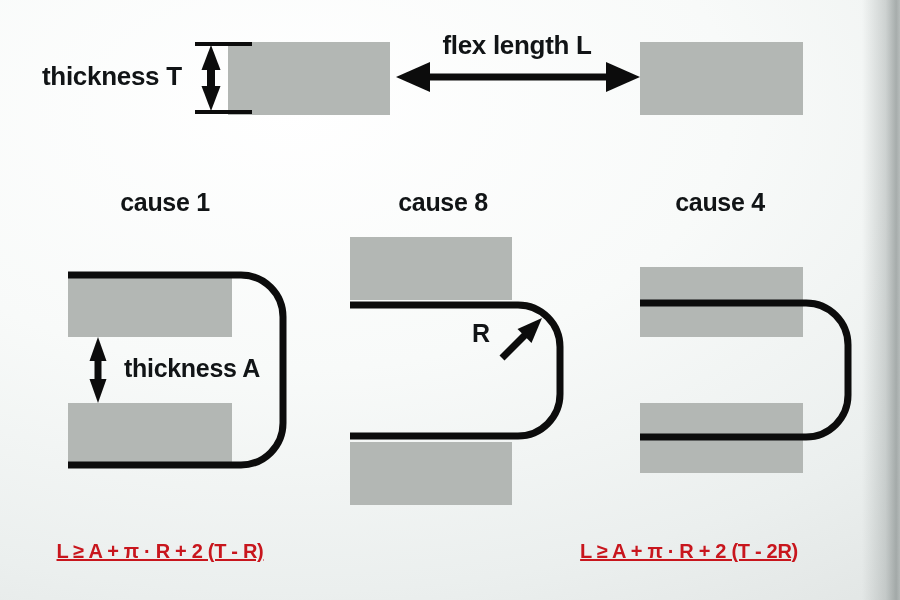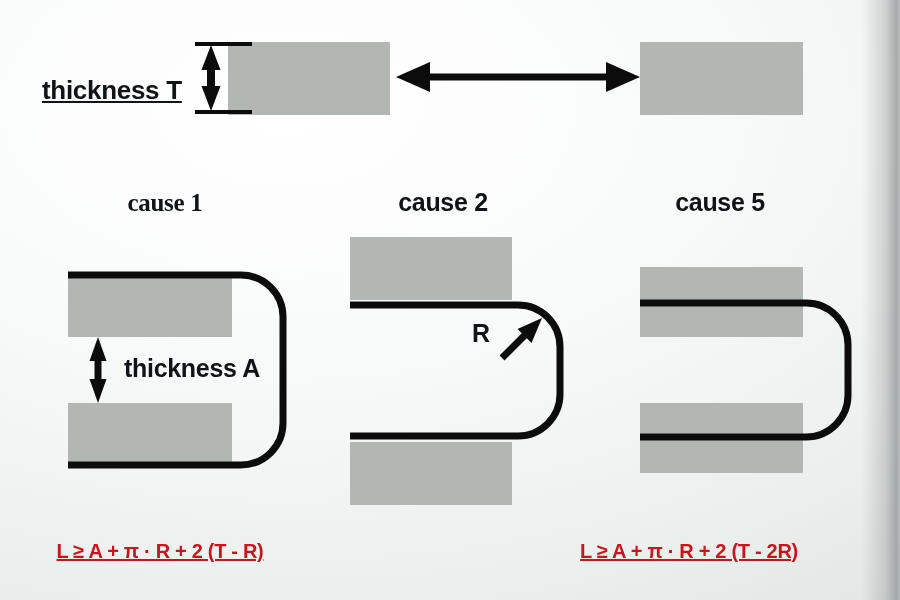--- a/index.html
+++ b/index.html
@@ -65,28 +65,29 @@
     <path d="M 350 305 H 518 A 42 42 0 0 1 560 347 V 394 A 42 42 0 0 1 518 436 H 350" fill="none" stroke="#0c0c0c" stroke-width="7"></path>
 
     <g stroke="#0c0c0c" fill="#0c0c0c">
       <line x1="502" y1="358" x2="527" y2="333" stroke-width="7"></line>
       <polygon points="542,318 531.5,343 517.5,329" stroke="none"></polygon>
     </g>
 
     <path d="M 640 303 H 806 A 42 42 0 0 1 848 345 V 395 A 42 42 0 0 1 806 437 H 640" fill="none" stroke="#0c0c0c" stroke-width="7"></path>
   </svg>
 
-  <div class="lbl" style="left:42px;top:76px;font-size:26px;text-decoration:underline;">thickness T</div>
+  <div class="lbl" style="left:42px;top:62px;font-size:26px;">thickness T</div>
 
+  <div class="lbl center" style="left:407px;top:31px;width:220px;font-size:26px;">flex length L</div>
 
-  <div class="lbl center" style="left:95px;top:189px;width:140px;font-size:25px;font-family:Liberation Serif, serif;">cause 1</div>
+  <div class="lbl center" style="left:95px;top:189px;width:140px;font-size:25px;">cause 1</div>
 
-  <div class="lbl center" style="left:373px;top:189px;width:140px;font-size:25px;">cause 2</div>
+  <div class="lbl center" style="left:373px;top:189px;width:140px;font-size:25px;">cause 8</div>
 
-  <div class="lbl center" style="left:650px;top:189px;width:140px;font-size:25px;">cause 5</div>
+  <div class="lbl center" style="left:650px;top:189px;width:140px;font-size:25px;">cause 4</div>
 
   <div class="lbl" style="left:124px;top:355px;font-size:25px;">thickness A</div>
 
   <div class="lbl" style="left:472px;top:320px;font-size:25px;">R</div>
 
   <div class="lbl formula center" style="left:18px;top:540px;width:284px;">L ≥ A + π · R + 2 (T - R)</div>
 
 
   <div class="lbl formula center" style="left:548px;top:540px;width:282px;">L ≥ A + π · R + 2 (T - 2R)</div>
 

